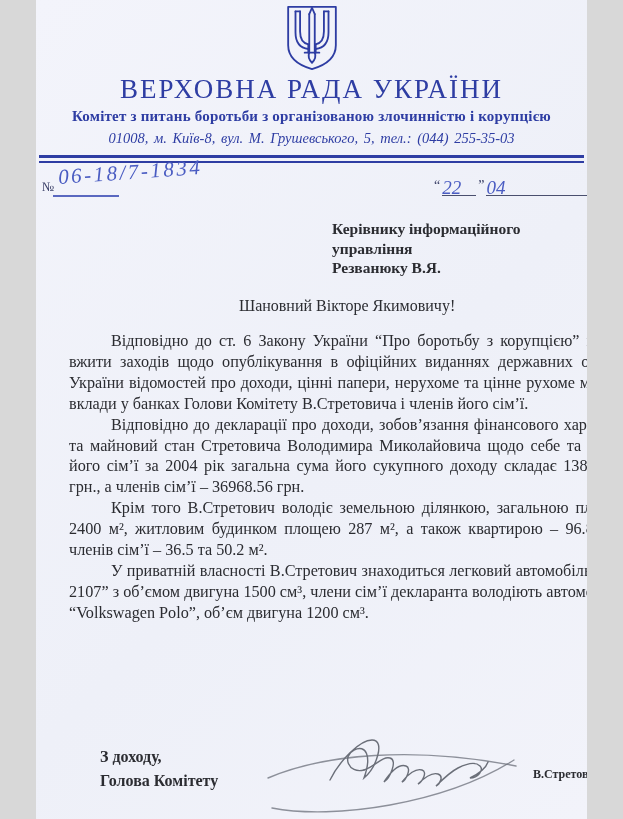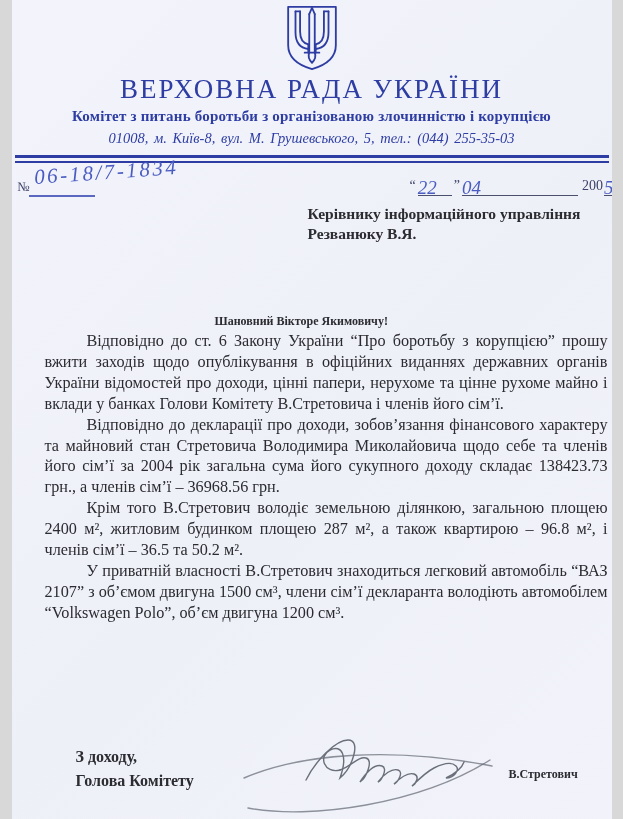--- a/index.html
+++ b/index.html
@@ -1,19 +1,19 @@
 <!DOCTYPE html>
 <html lang="uk"><head>
 <meta charset="utf-8">
 <style>
   html,body{margin:0;padding:0;}
   body{background:#d8d8d8;}
   .page{
     position:relative;
-    width:600px;height:819px;
+    width:551px;height:819px;
     margin:0 auto;
     background:linear-gradient(135deg,#f3f4fb 0%,#eef0f8 55%,#f2f3fa 100%);
     font-family:"Liberation Serif","DejaVu Serif",serif;
     color:#2b2c31;
     overflow:hidden;
   }
   
   .emblem{position:absolute;top:5px;left:50%;transform:translateX(-50%);width:56px;height:66px;}
   .org-title{
     position:absolute;top:74px;left:0;width:100%;
@@ -48,26 +48,26 @@
   .date-row .q{padding:0 2px 2px 2px;}
   .cell{display:inline-block;border-bottom:1.5px solid #4a4f6e;}
   .cell-day{width:34px;}
   .cell-month{width:116px;}
   .cell-year{width:14px;}
   .cell .hand{font-size:19px;line-height:14px;display:inline-block;position:relative;top:3px;}
   .printed-year{padding:0 1px 2px 4px;}
   .r-suffix{padding:0 0 2px 3px;font-weight:bold;}
   
   .recipient{
-    position:absolute;left:296px;top:204px;
+    position:absolute;left:296px;top:219px;
     font-size:15.5px;font-weight:bold;line-height:19.5px;color:#2b2c31;
   }
   .salutation{
-    position:absolute;left:203px;top:314px;
-    font-size:12px;font-weight:bold;color:#2b2c31;
+    position:absolute;left:203px;top:297px;
+    font-size:16px;font-weight:normal;color:#2b2c31;
   }
   
   .body-text{
     position:absolute;left:33px;top:331px;width:563px;
     font-size:16.2px;line-height:20.9px;text-align:justify;color:#2b2c31;
   }
   .body-text p{margin:0;text-indent:42px;}
   
   .closing-left{
     position:absolute;left:64px;top:745px;

